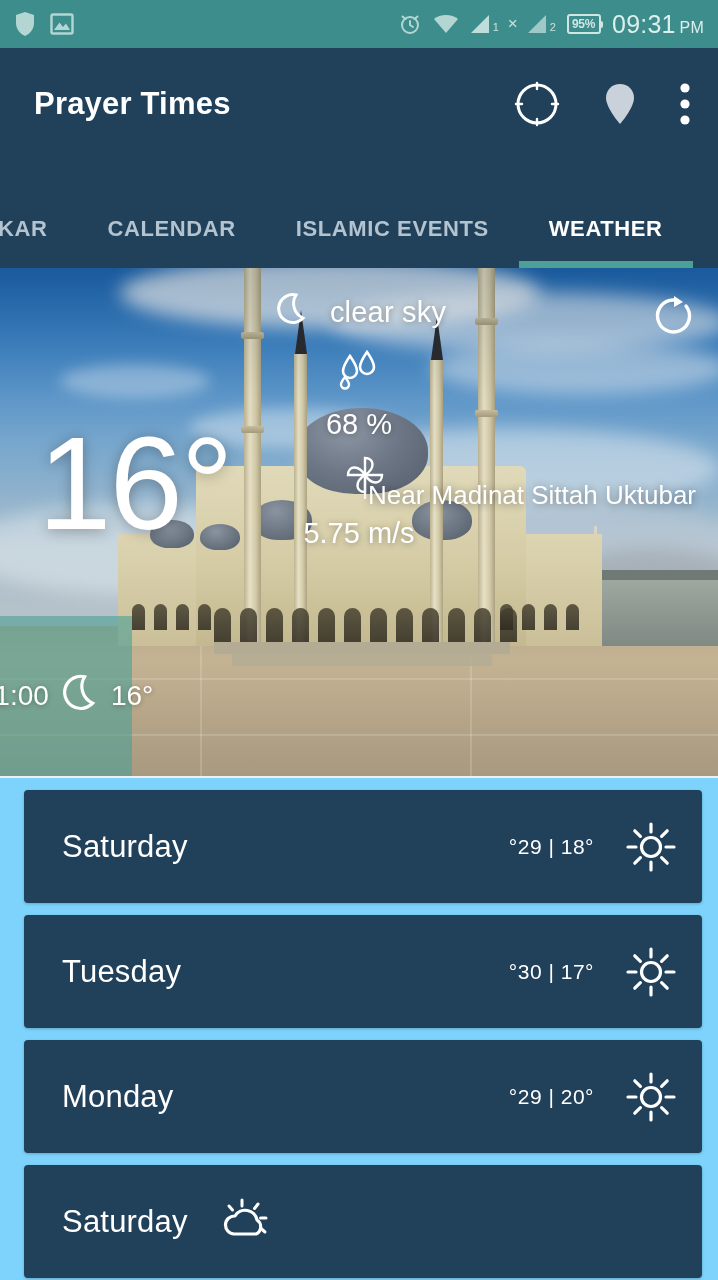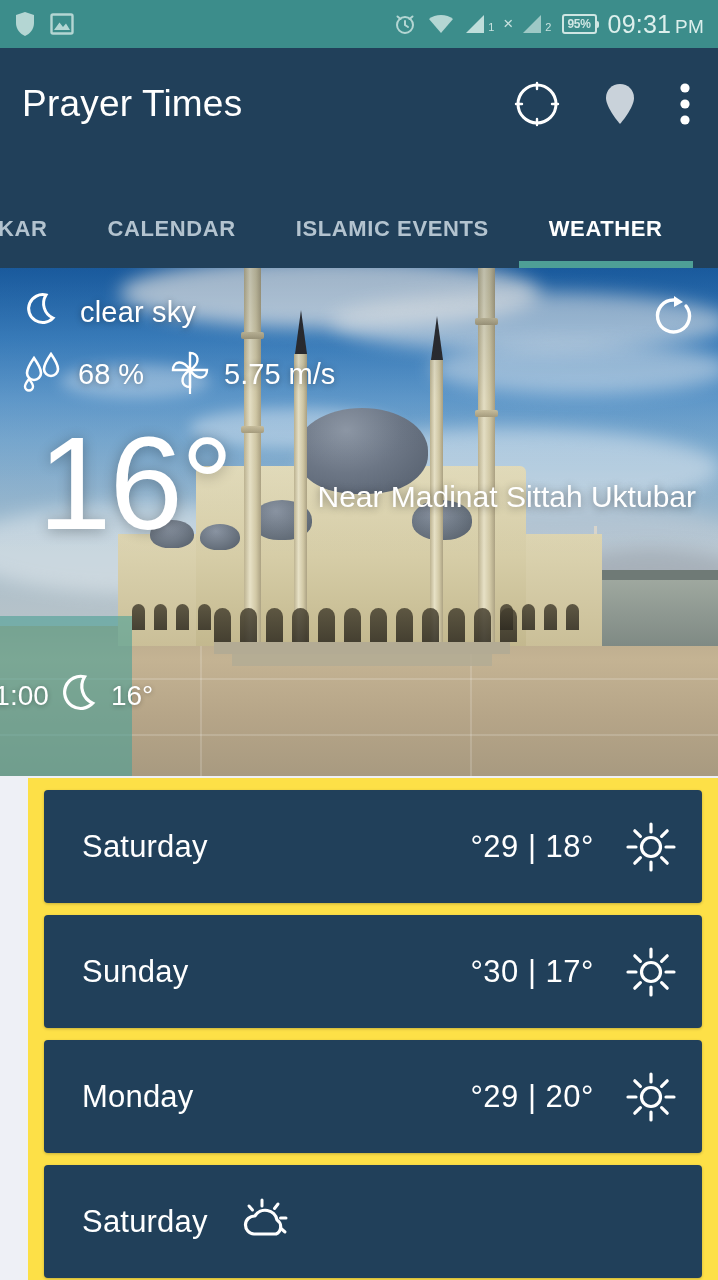--- a/index.html
+++ b/index.html
@@ -23,25 +23,25 @@
   .sig sub{ font-size:11px; line-height:1; margin-left:1px; margin-bottom:1px; opacity:.9;}
   .sb-x{ font-size:17px; opacity:.9; margin:0 -2px; }
   .batt{
     border:2px solid #cfe6e3; border-radius:3px; padding:1px 4px 1px 3px;
     font-size:12px; font-weight:bold; letter-spacing:-.3px; position:relative;
     color:#cfe6e3;
   }
   .batt:after{ content:""; position:absolute; right:-4px; top:5px; width:3px; height:7px;
     background:#cfe6e3; border-radius:0 2px 2px 0; }
   .clock{ font-size:25px; letter-spacing:.2px; color:#dcefec; }
-  .clock .ampm{ font-size:19px; margin-left:4px; }
+  .clock .ampm{ font-size:16px; margin-left:4px; }
 
   
   .toolbar{ height:112px; background:#21405a; display:flex; align-items:center; padding:0 22px; }
-  .app-title{ font-size:37px; font-weight:normal; color:#ffffff; letter-spacing:.2px; }
+  .app-title{ font-size:31px; font-weight:bold; color:#ffffff; letter-spacing:.2px; margin-left:12px;}
   .tb-actions{ margin-left:auto; display:flex; align-items:center; gap:44px; padding-right:6px;}
   .tb-btn{ display:flex; align-items:center; justify-content:center; cursor:pointer; }
 
   
   .tabs{ height:108px; background:#21405a; display:flex; align-items:flex-end; position:relative; overflow:hidden;}
   .tab{
     height:100%; display:flex; align-items:center; justify-content:center;
     color:#b3c3cf; font-size:22px; font-weight:bold; letter-spacing:.6px;
     padding:0 30px; white-space:nowrap; cursor:pointer; position:relative;
     padding-bottom:26px; align-items:flex-end;
@@ -99,55 +99,55 @@
   .pavilion{
     position:absolute; right:0; bottom:130px; width:190px; height:66px;
     background:linear-gradient(180deg,#9fa89f 0%, #8d9790 55%, #7f8a84 100%);
   }
   .pav-roof{ position:absolute; right:0; bottom:196px; width:200px; height:10px; background:#6f7a76;}
   .flagpole{ position:absolute; left:594px; bottom:130px; width:3px; height:120px; background:#d8d5cc;}
   .hero-shade{ position:absolute; inset:0;
     background:linear-gradient(180deg, rgba(10,30,50,.18) 0%, rgba(10,30,50,.02) 26%, rgba(0,0,0,0) 60%); }
 
   .hero-top{ position:absolute; left:22px; top:22px; right:22px; }
-  .cond-row{ display:flex; align-items:center; gap:18px; }
+  .cond-row{ display:flex; align-items:center; gap:18px;justify-content:center; }
   .cond-text{ font-size:29px; color:#fff; letter-spacing:.2px;
     text-shadow:0 1px 6px rgba(0,0,0,.35);}
-  .meta-row{ display:flex; align-items:center; gap:14px; margin-top:16px; }
+  .meta-row{ display:flex; align-items:center; gap:14px; margin-top:16px;flex-direction:column; }
   .meta-text{ font-size:29px; color:#fff; text-shadow:0 1px 6px rgba(0,0,0,.35);}
   .refresh-btn{ position:absolute; right:0; top:4px; cursor:pointer; }
 
   .temp-big{
     position:absolute; left:38px; top:150px;
     font-size:132px; line-height:1; color:#ffffff; font-weight:400;
     text-shadow:0 2px 14px rgba(0,0,0,.30); letter-spacing:-2px;
   }
   .place{
-    position:absolute; right:22px; top:212px; font-size:30px; color:#ffffff;
+    position:absolute; right:22px; top:212px; font-size:26px; color:#ffffff;
     text-shadow:0 1px 8px rgba(0,0,0,.45); white-space:nowrap;
   }
   .hour-card{
     position:absolute; left:0; bottom:0; width:132px; height:160px;
     background:rgba(78,159,150,.62);
     display:flex; flex-direction:row; align-items:center; justify-content:center; gap:8px;
     cursor:pointer;
   }
   .hour-time{ font-size:28px; color:#fff; text-shadow:0 1px 5px rgba(0,0,0,.3); }
   .hour-temp{ font-size:28px; color:#fff; text-shadow:0 1px 5px rgba(0,0,0,.3); }
 
   
   .forecast{ position:absolute; left:0; right:0; top:778px; bottom:0;
-    background:#fde047; padding:12px 16px 0 16px;margin-left:28px; }
+    background:#7dd3fc; padding:12px 16px 0 24px; }
   .frow{
     height:113px; background:#21405a; border-radius:4px; margin-bottom:12px;
     display:flex; align-items:center; padding:0 22px 0 38px;
     box-shadow:0 1px 3px rgba(0,0,0,.22); cursor:pointer;
   }
   .fday{ font-size:31px; color:#ffffff; letter-spacing:.2px; }
-  .ftemp{ margin-left:auto; font-size:31px; color:#ffffff; letter-spacing:.5px; }
+  .ftemp{ margin-left:auto; font-size:21px; color:#ffffff; letter-spacing:.5px; }
   .ficon{ margin-left:28px; display:flex; align-items:center; justify-content:center; width:58px;}
 </style>
 </head>
 <body>
 
 <div id="app">
 
   <div class="statusbar">
     <div class="sb-left">
       <span class="sb-ico">
@@ -389,21 +389,21 @@
             <path d="M9.8 9.8 L15.4 15.4"></path>
               <path d="M36.6 36.6 L42.2 42.2"></path>
             <path d="M42.2 9.8 L36.6 15.4"></path>
               <path d="M15.4 36.6 L9.8 42.2"></path>
           </g>
         </svg>
       </span>
     </div>
 
     <div class="frow">
-      <span class="fday">Sunday</span>
+      <span class="fday">Tuesday</span>
       <span class="ftemp">°30 | 17°</span>
       <span class="ficon">
         <svg width="52" height="52" viewBox="0 0 52 52">
           <circle cx="26" cy="26" r="9.5" fill="none" stroke="#ffffff" stroke-width="3.2"></circle>
           <g stroke="#ffffff" stroke-width="3.2" stroke-linecap="round">
             <path d="M26 3 V11"></path>
               <path d="M26 41 V49"></path>
               <path d="M3 26 H11"></path>
               <path d="M41 26 H49"></path>
             <path d="M9.8 9.8 L15.4 15.4"></path>

